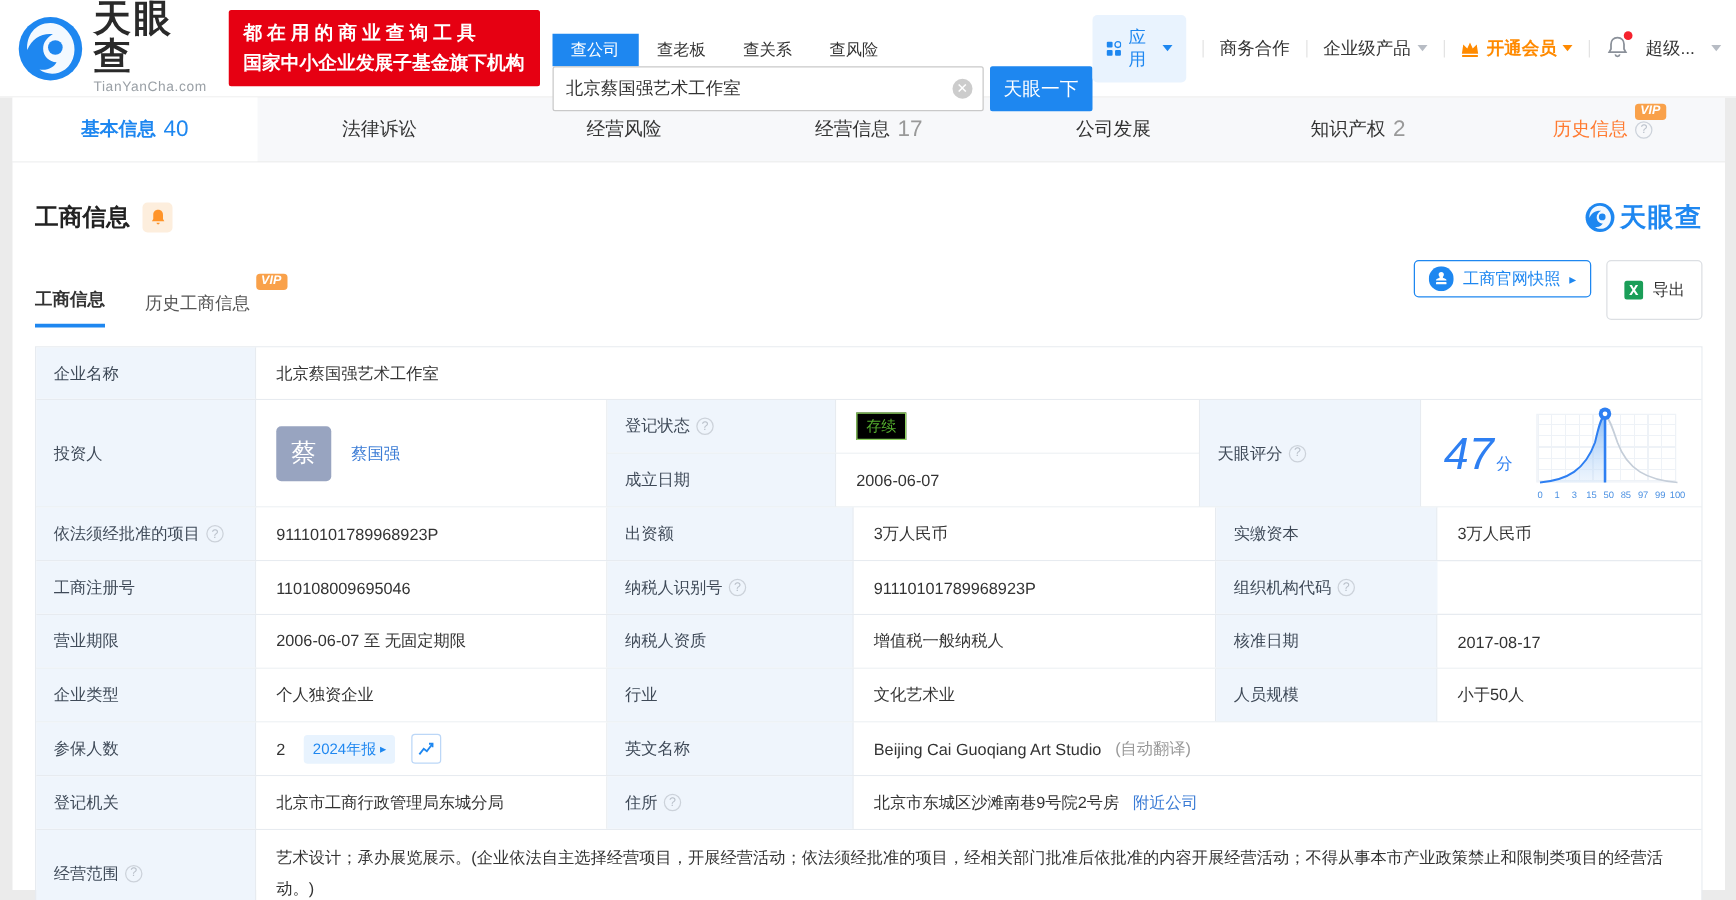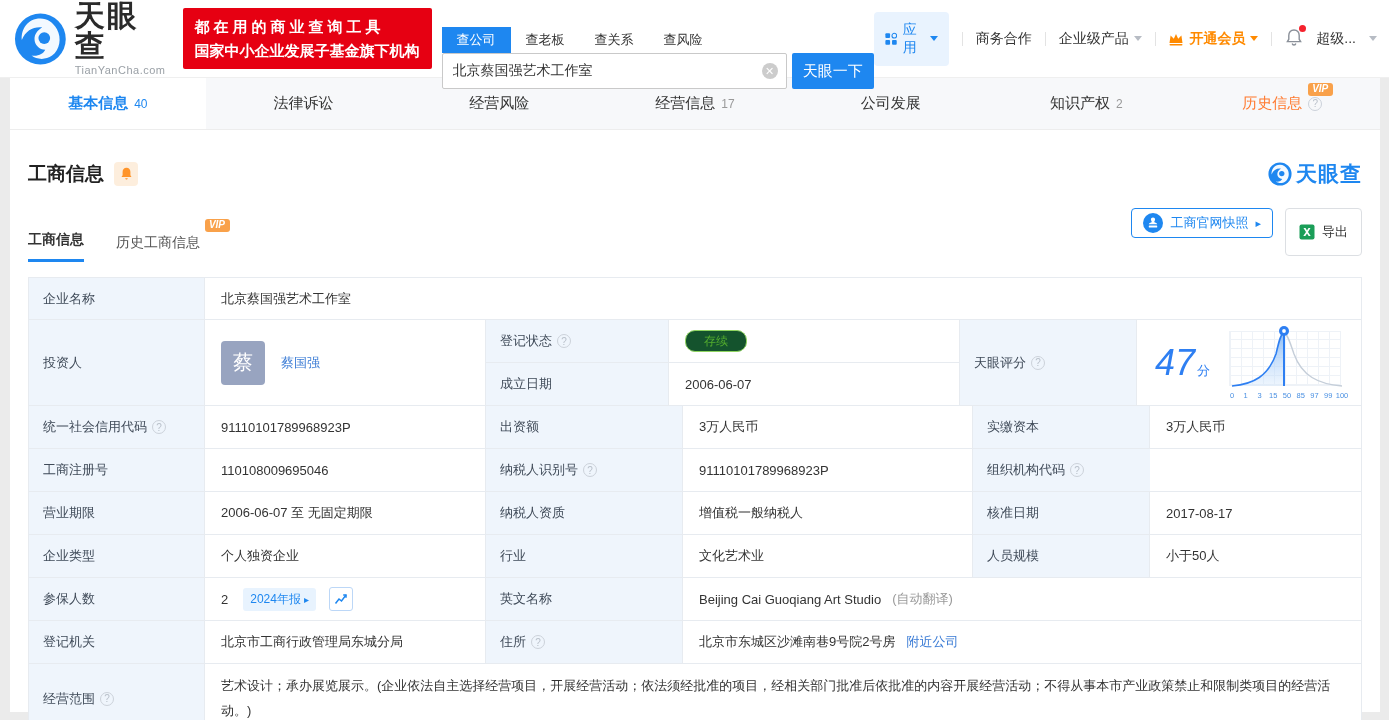--- a/index.html
+++ b/index.html
@@ -59,21 +59,21 @@
   
   .tabbar {
     margin: 0 9px 0 10px; height: 52px; background: #f7f8fa; display: flex;
     border-bottom: 1px solid #ededed;
   }
   .main-tab {
     flex: 1; display: flex; align-items: center; justify-content: center; gap: 6px;
     font-size: 15px; color: #333; cursor: pointer; position: relative;
   }
   .main-tab.active { background: #fff; color: #1e87f0; font-weight: 700; }
-  .tab-count { font-size: 12px; color: #999; font-weight: 400; }
+  .tab-count { font-size: 18px; color: #999; font-weight: 400; }
   .main-tab.active .tab-count { color: #1e87f0; }
   .main-tab.history { color: #ff7a30; }
   .vip-badge {
     background: #f9a14a; color: #fff; font-size: 10px; font-weight: 700; font-style: italic;
     padding: 1px 5px 2px 4px; border-radius: 3px; line-height: 1; display: inline-block;
   }
   .history-vip { position: absolute; top: 5px; left: calc(50% + 26px); }
   .qmark {
     display: inline-flex; width: 14px; height: 14px; border: 1px solid #ccd2da; border-radius: 50%;
     color: #b9c0ca; font-size: 10px; align-items: center; justify-content: center; flex: none;
@@ -125,22 +125,22 @@
   .mid-sub:first-child { border-bottom: 1px solid #e7ebf0; }
   .mid-sub .lbl { width: 183px; border-right: 1px solid #e7ebf0; }
   .mid-sub .val { flex: 1; border-right: none; }
   .avatar {
     width: 44px; height: 44px; border-radius: 4px; background: #98a4c0; color: #fff;
     display: flex; align-items: center; justify-content: center; font-size: 20px; flex: none; cursor: pointer;
   }
   .link { color: #3a7bd5; cursor: pointer; text-decoration: none; }
   .name-link { margin-left: 11px; }
   .badge-green {
-    background: #14532d; border: 1px solid #8fd460; color: #54ad2e; font-size: 12px;
-    padding: 2px 18px; border-radius: 10px; line-height: 1.4;
+    background: #000000; border: 1px solid #8fd460; color: #54ad2e; font-size: 12px;
+    padding: 2px 7px; border-radius: 0; line-height: 1.4;
   }
   .report-badge {
     margin-left: 10px; background: #e8f3fe; color: #1e87f0; font-size: 12px;
     padding: 3px 7px; border-radius: 3px; display: inline-flex; align-items: center; gap: 3px; cursor: pointer;
   }
   .report-badge .arrow { font-size: 10px; }
   .chart-btn {
     margin-left: 8px; width: 24px; height: 24px; border: 1px solid #bcd7f7; border-radius: 3px;
     display: inline-flex; align-items: center; justify-content: center; background: #fff; cursor: pointer;
   }
@@ -378,21 +378,21 @@
               <text x="102.2" y="75">99</text>
               <text x="116" y="75">100</text>
             </g>
           </svg>
         </div>
       </div>
     </div>
 
     <div class="t-row">
       <div class="cell lbl w-l1">
-        <span>统一社会信用代码</span>
+        <span>依法须经批准的项目</span>
         <span class="qmark">?</span>
       </div>
       <div class="cell val w-v1">91110101789968923P</div>
       <div class="cell lbl w-l2">出资额</div>
       <div class="cell val w-v2">3万人民币</div>
       <div class="cell lbl w-l3">实缴资本</div>
       <div class="cell val w-v3">3万人民币</div>
     </div>
 
     <div class="t-row">

